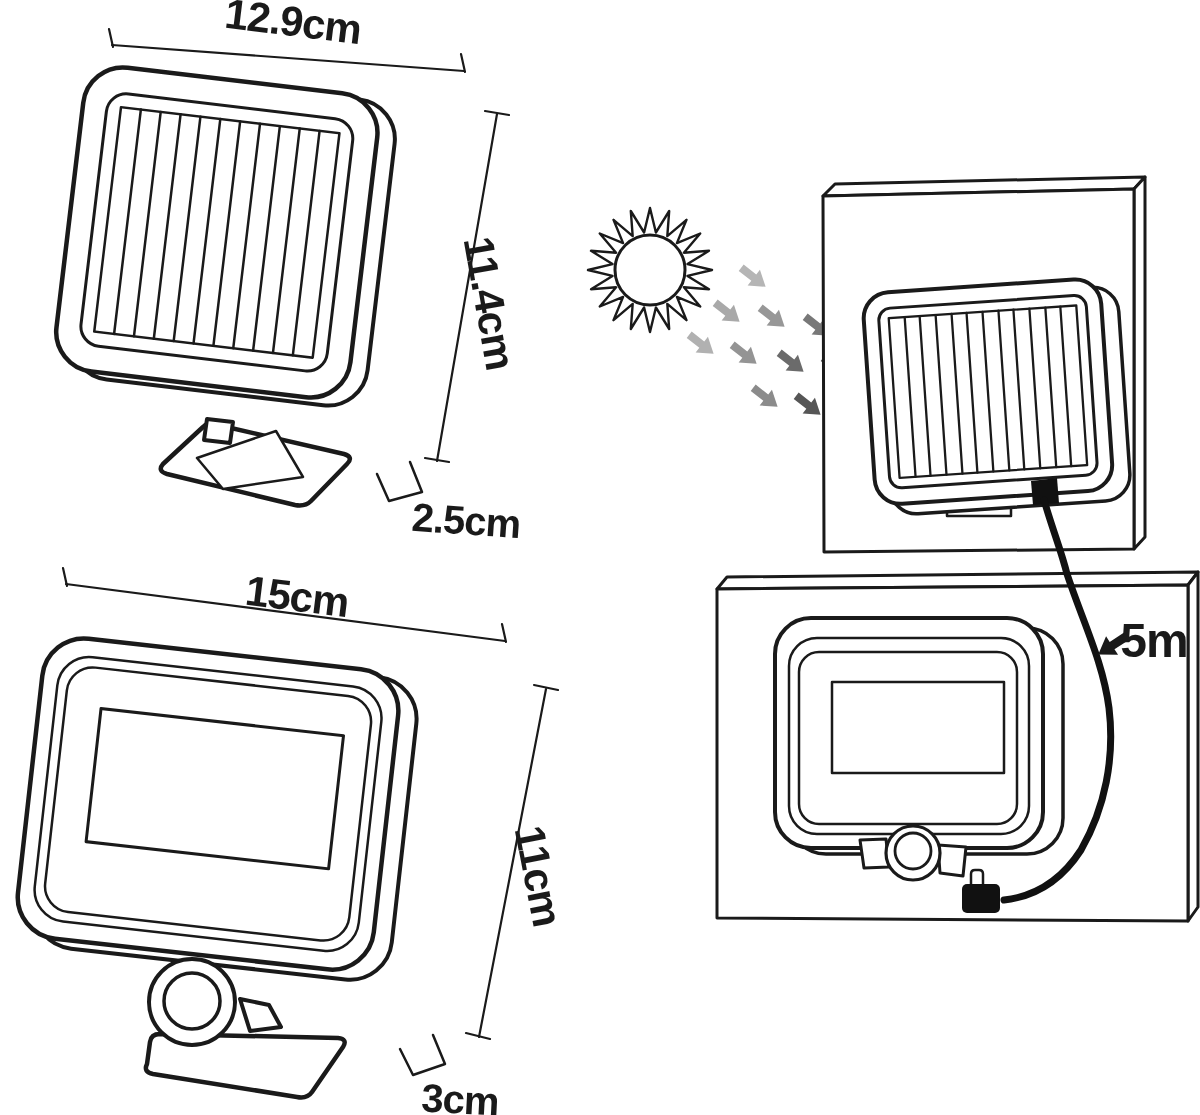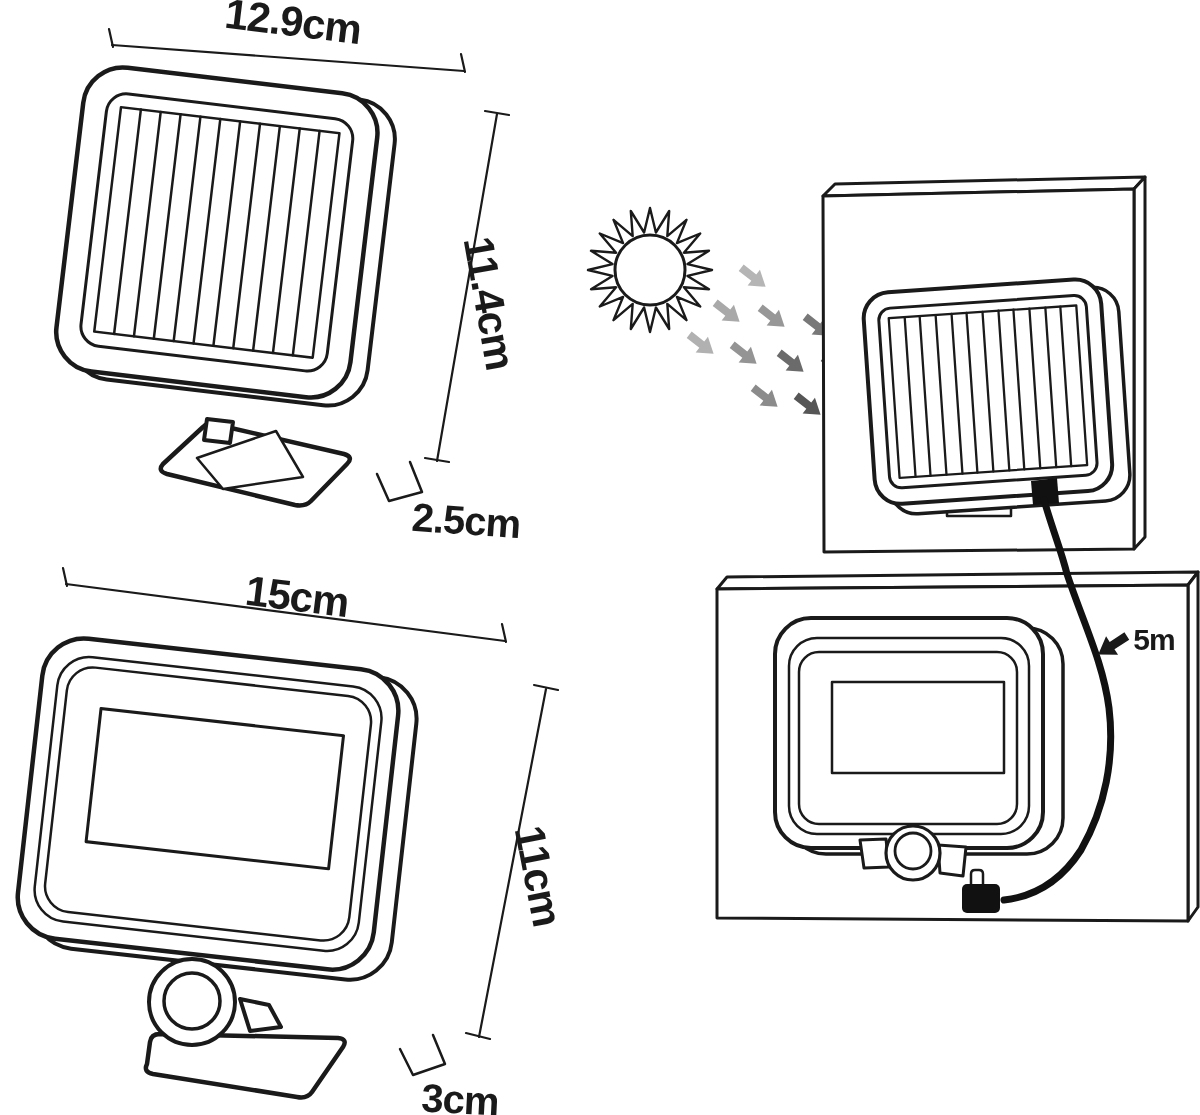--- a/index.html
+++ b/index.html
@@ -3,21 +3,21 @@
 <meta charset="utf-8">
 <style>
   html,body{margin:0;padding:0;background:#fff;}
   .canvas{position:relative;width:1200px;height:1115px;background:#fff;overflow:hidden;
           font-family:"Liberation Sans",sans-serif;}
   .art{position:absolute;left:0;top:0;}
   .dim-label{position:absolute;color:#1a1a1a;font-weight:700;font-size:42px;
              letter-spacing:-1px;white-space:nowrap;
              transform:translate(-50%,-50%) rotate(var(--r,0deg));}
   .dim-label.small{font-size:40px;}
-  .dim-label.cable{font-size:30px;}
+  .dim-label.cable{font-size:48px;}
 </style>
 </head>
 <body>
 
 <div class="canvas">
 
 <svg class="art" width="1200" height="1115" viewBox="0 0 1200 1115">
   <defs>
     <path id="arw" d="M -15 -4 L 1 -4 L 1 -10 L 16 0 L 1 10 L 1 4 L -15 4 Z"></path>
   </defs>

